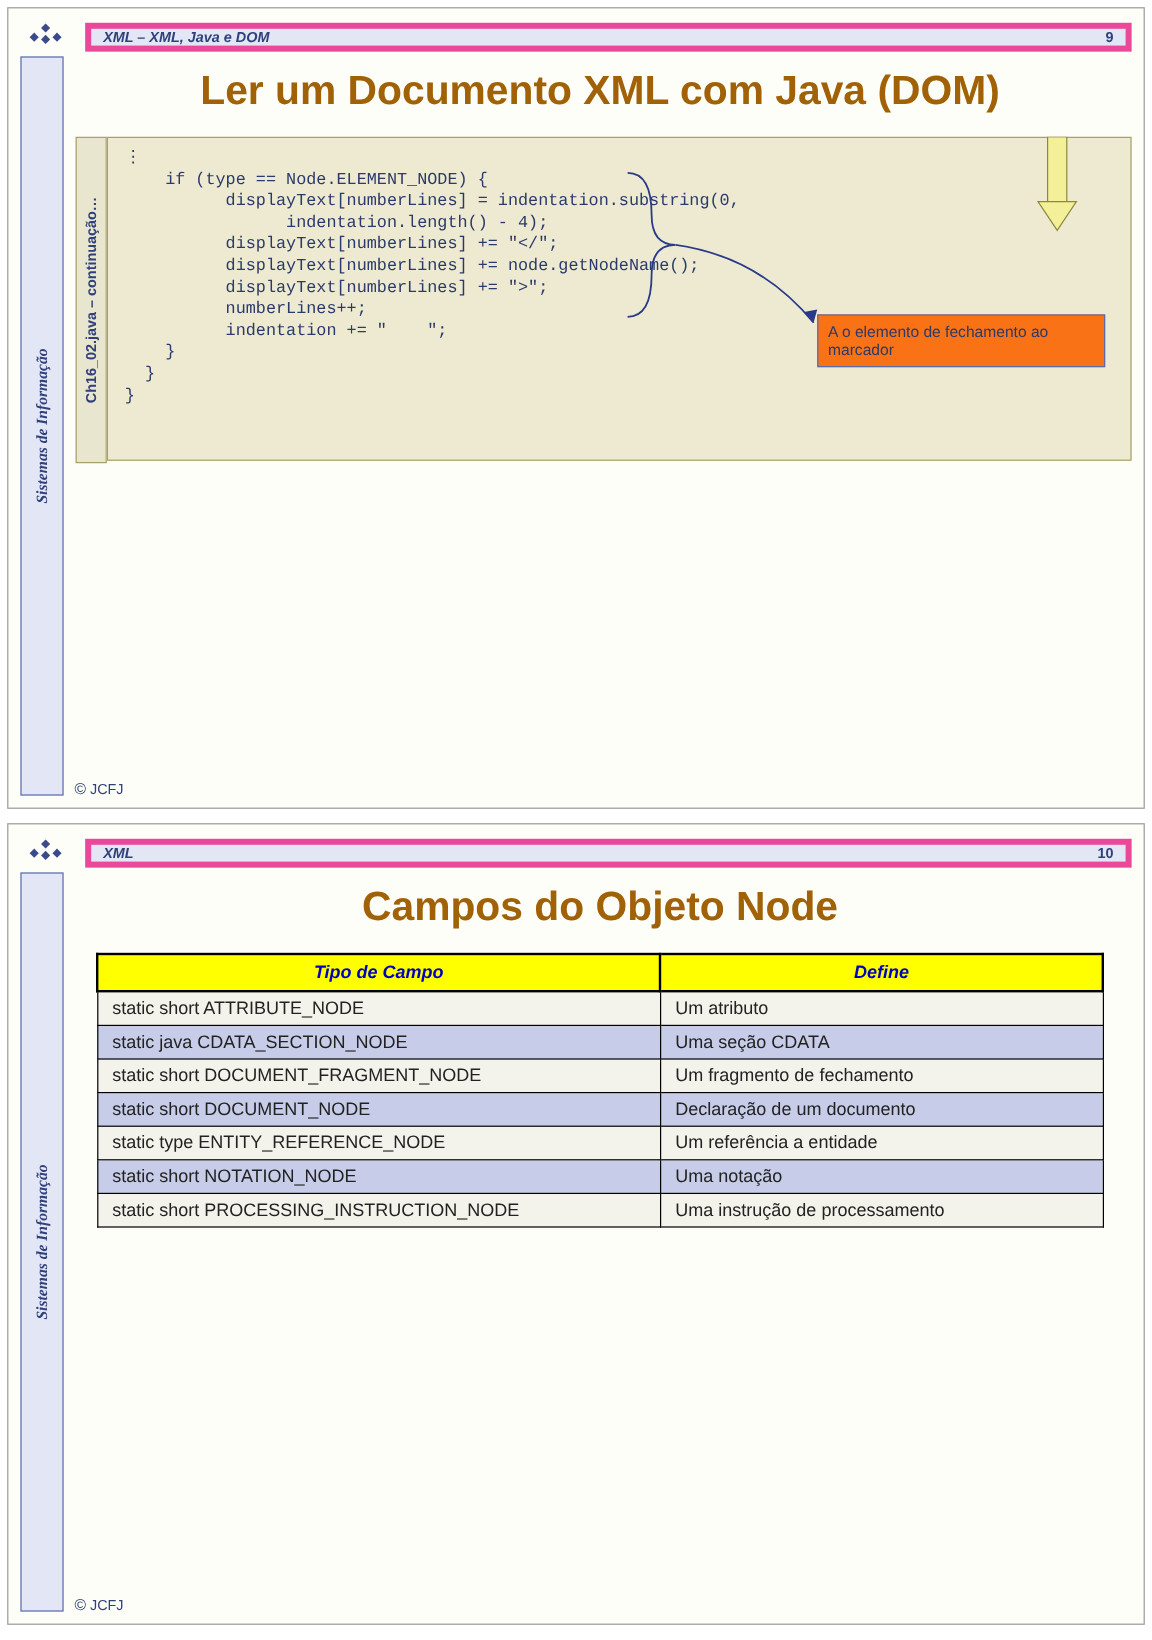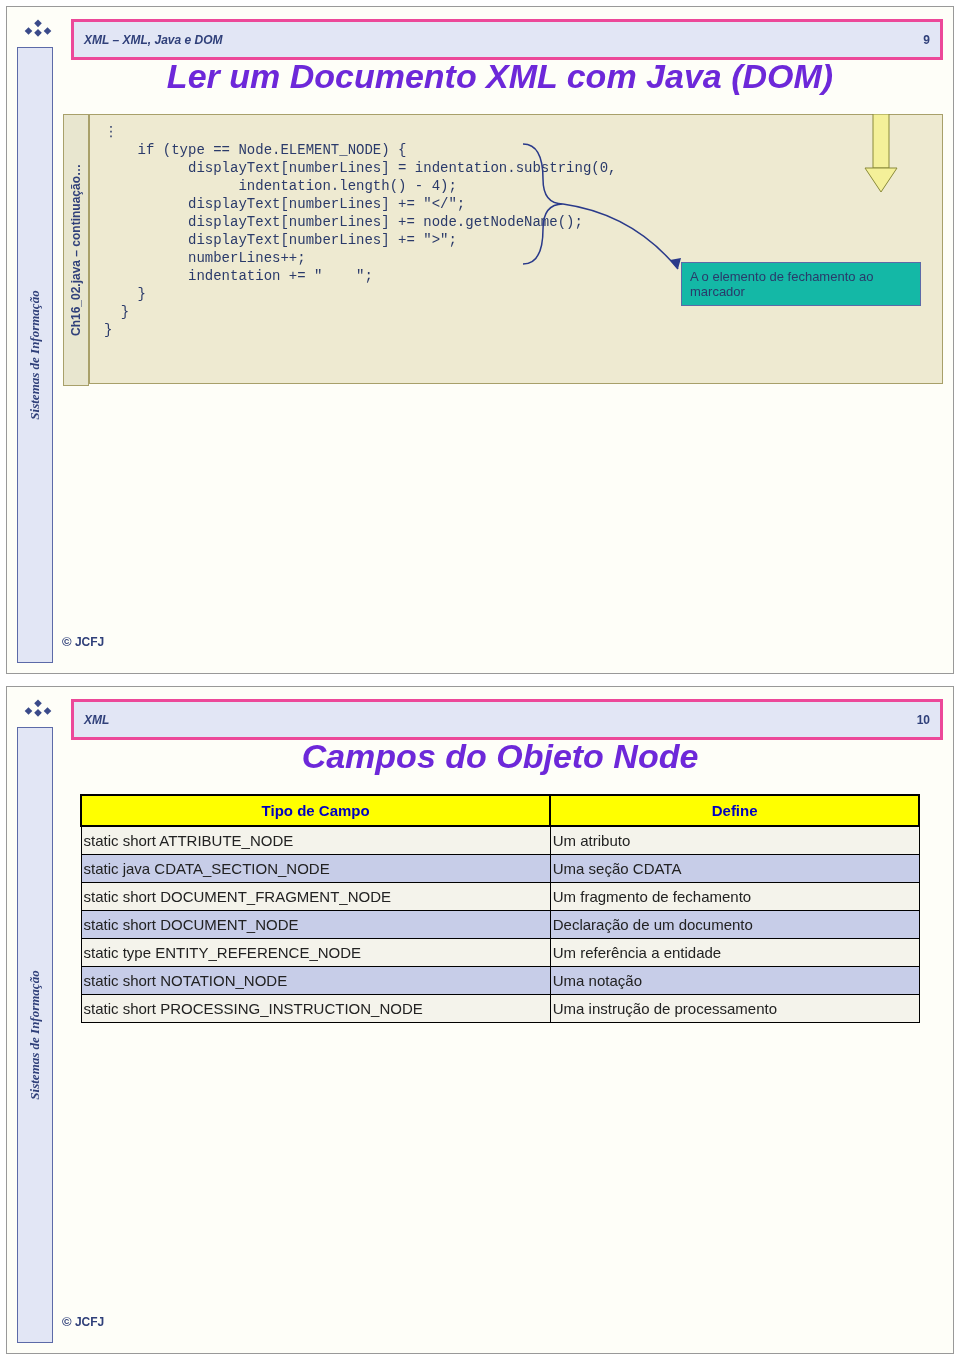--- a/index.html
+++ b/index.html
@@ -29,23 +29,23 @@
     width: 38px;
     height: 26px;
     color: #2a3a6a;
   }
   .logo svg { width: 38px; height: 26px; }
   .headerbar {
     position: absolute;
     top: 12px;
     left: 64px;
     right: 10px;
-    height: 41px;
+    height: 24px;
     background: #e2e6f5;
-    border: 3px solid #ec4899;
+    border: 5px solid #ec4899;
     box-sizing: border-box;
     display: flex;
     align-items: center;
     justify-content: space-between;
     padding: 0 10px;
     font-size: 12px;
     font-weight: bold;
     color: #30407a;
     font-style: italic;
   }
@@ -76,22 +76,21 @@
     position: absolute;
     top: 40px;
     left: 50px;
     right: 10px;
     bottom: 40px;
   }
   .title {
     text-align: center;
     font-size: 34px;
     font-weight: bold;
-    font-style: italic;
-    color: #6d28d9;
+    color: #a16207;
     margin: 10px 0 18px 0;
   }
   .codebox-wrap {
     position: relative;
     margin-left: 8px;
   }
   .filetab {
     position: absolute;
     left: -2px;
     top: 0;
@@ -122,63 +121,64 @@
     color: #2a3a6a;
     white-space: pre;
     box-sizing: border-box;
     position: relative;
   }
   .callout {
     position: absolute;
     right: 22px;
     top: 148px;
     width: 222px;
-    background: #14b8a6;
+    background: #f97316;
     border: 1px solid #5c6aa8;
     padding: 6px 8px;
     font-size: 13px;
     color: #2a3a6a;
   }
   .arrow1 {
     position: absolute;
     right: 40px;
     top: 0px;
   }
   .brace {
     position: absolute;
     right: 230px;
     top: 20px;
   }
   .footer {
     position: absolute;
     left: 55px;
-    bottom: 24px;
+    bottom: 8px;
     font-size: 12px;
-    font-weight: bold;
+    font-weight: normal;
     color: #30407a;
   }
   .footer .copy { font-size: 13px; }
   
   .node-table {
     margin: 0 auto;
     border-collapse: collapse;
     width: 840px;
   }
   .node-table th {
     background: #ffff00;
     color: #0000c0;
     font-weight: bold;
     font-size: 15px;
     padding: 6px 10px;
     border: 2px solid #000;
     text-align: center;
+    font-style: italic;
   }
   .node-table td {
     font-size: 15px;
-    padding: 5px 2px;
+    padding: 5px 12px;
     border: 1px solid #000;
     color: #222;
   }
   .node-table tr:nth-child(odd) td { background: #f4f3eb; }
   .node-table tr:nth-child(even) td { background: #c7cde8; }
   .node-table col.col1 { width: 56%; }
 </style>
 </head>
 <body>
 

